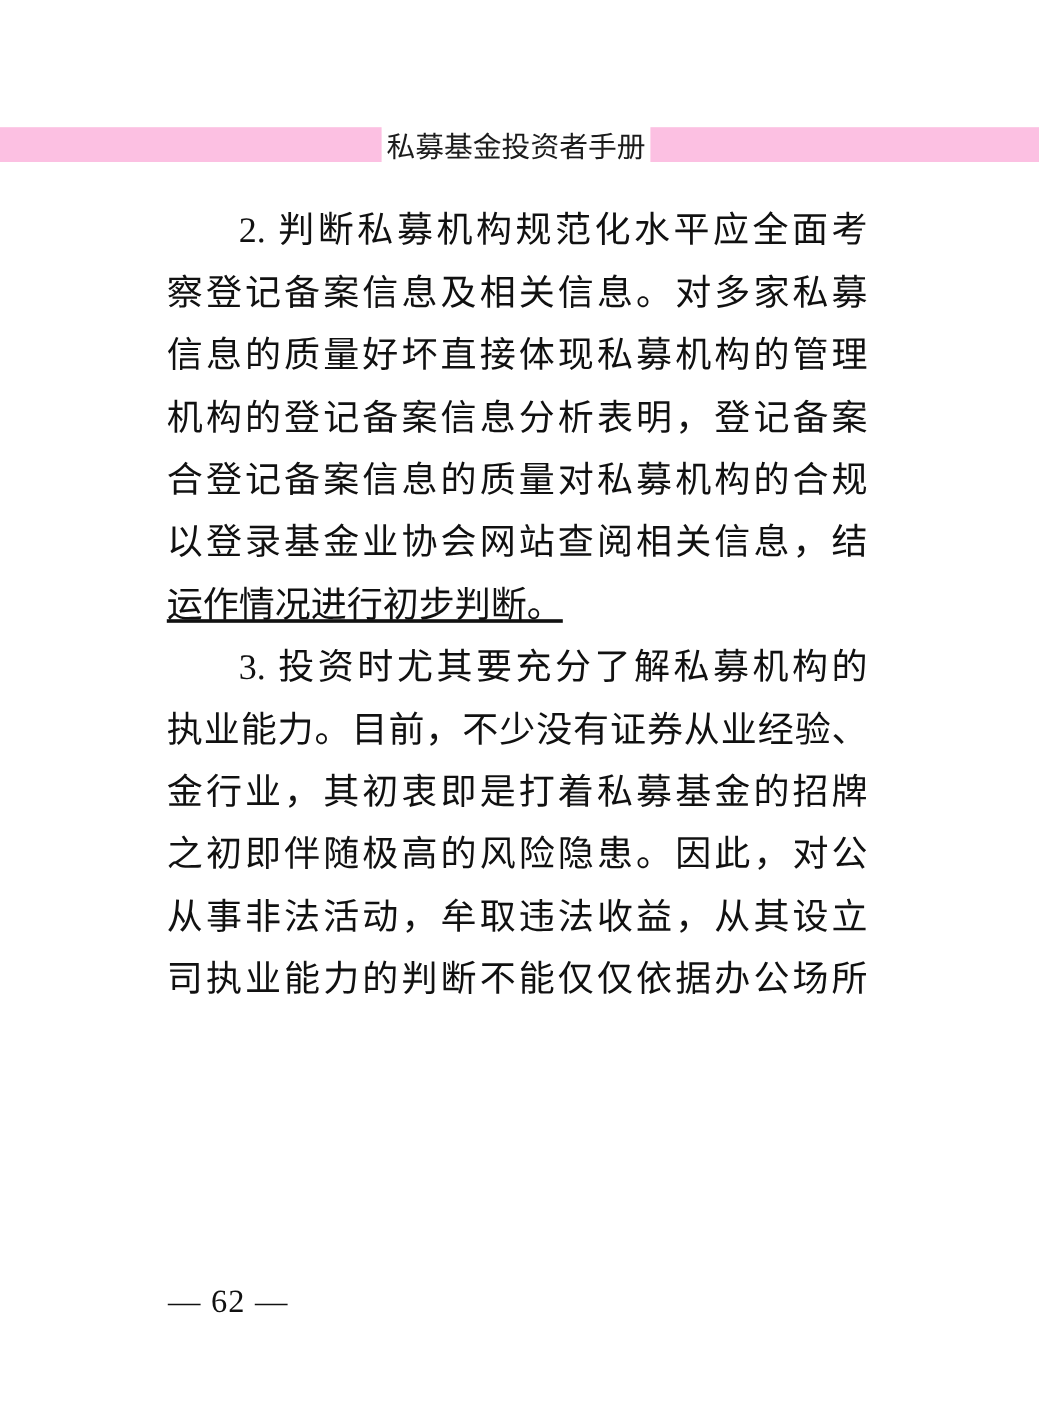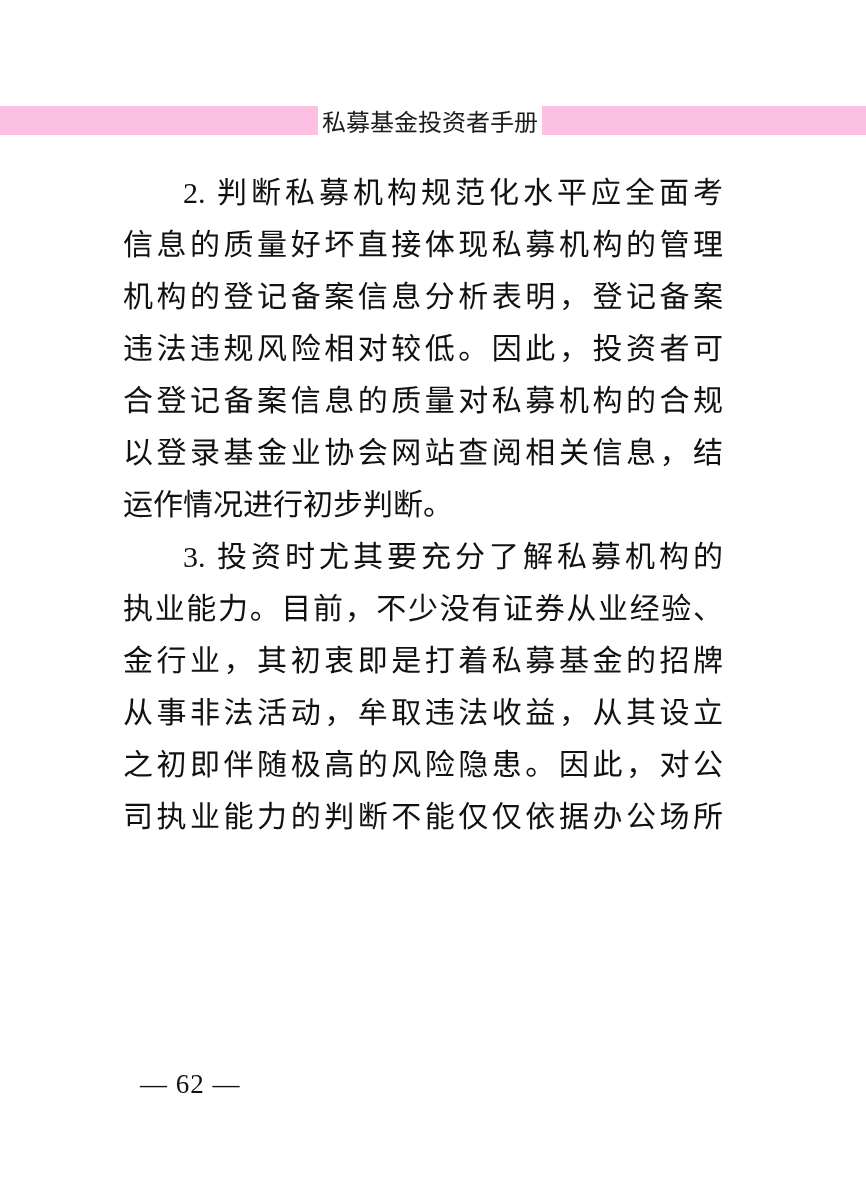--- a/index.html
+++ b/index.html
@@ -40,23 +40,24 @@
     top: 167px;
     width: 600px;
     font-size: 30px;
     line-height: 52px;
   }
   .para { margin: 0; padding: 0; }
   .line {
     text-align: justify;
     text-align-last: justify;
     white-space: nowrap;
+    margin-left: 16px;
   }
   .line.indent { text-indent: 2em; }
-  .line.end { text-align-last: left; }
+  .line.end { text-align-last: left; text-decoration: underline; }
   .page-number {
     position: absolute;
     left: 92px;
     top: 1069px;
     font-size: 27px;
     letter-spacing: 1px;
     white-space: nowrap;
     margin-left: 48px;
   }
 </style>
@@ -67,32 +68,32 @@
 
   <div class="header">
     <div class="bar bar-left"></div>
     <div class="header-title">私募基金投资者手册</div>
     <div class="bar bar-right"></div>
   </div>
 
   <div class="body-text">
     <div class="para">
       <div class="line indent">2. 判断私募机构规范化水平应全面考</div>
+      <div class="line">察登记备案信息及相关信息。对多家私募</div>
       <div class="line">信息的质量好坏直接体现私募机构的管理</div>
       <div class="line">机构的登记备案信息分析表明，登记备案</div>
-      <div class="line">违法违规风险相对较低。因此，投资者可</div>
       <div class="line">合登记备案信息的质量对私募机构的合规</div>
       <div class="line">以登录基金业协会网站查阅相关信息，结</div>
       <div class="line end">运作情况进行初步判断。</div>
     </div>
     <div class="para">
       <div class="line indent">3. 投资时尤其要充分了解私募机构的</div>
       <div class="line">执业能力。目前，不少没有证券从业经验、</div>
       <div class="line">金行业，其初衷即是打着私募基金的招牌</div>
+      <div class="line">之初即伴随极高的风险隐患。因此，对公</div>
       <div class="line">从事非法活动，牟取违法收益，从其设立</div>
-      <div class="line">之初即伴随极高的风险隐患。因此，对公</div>
       <div class="line">司执业能力的判断不能仅仅依据办公场所</div>
     </div>
   </div>
 
   <div class="page-number">— 62 —</div>
 
 </div>
 
 </body></html>

